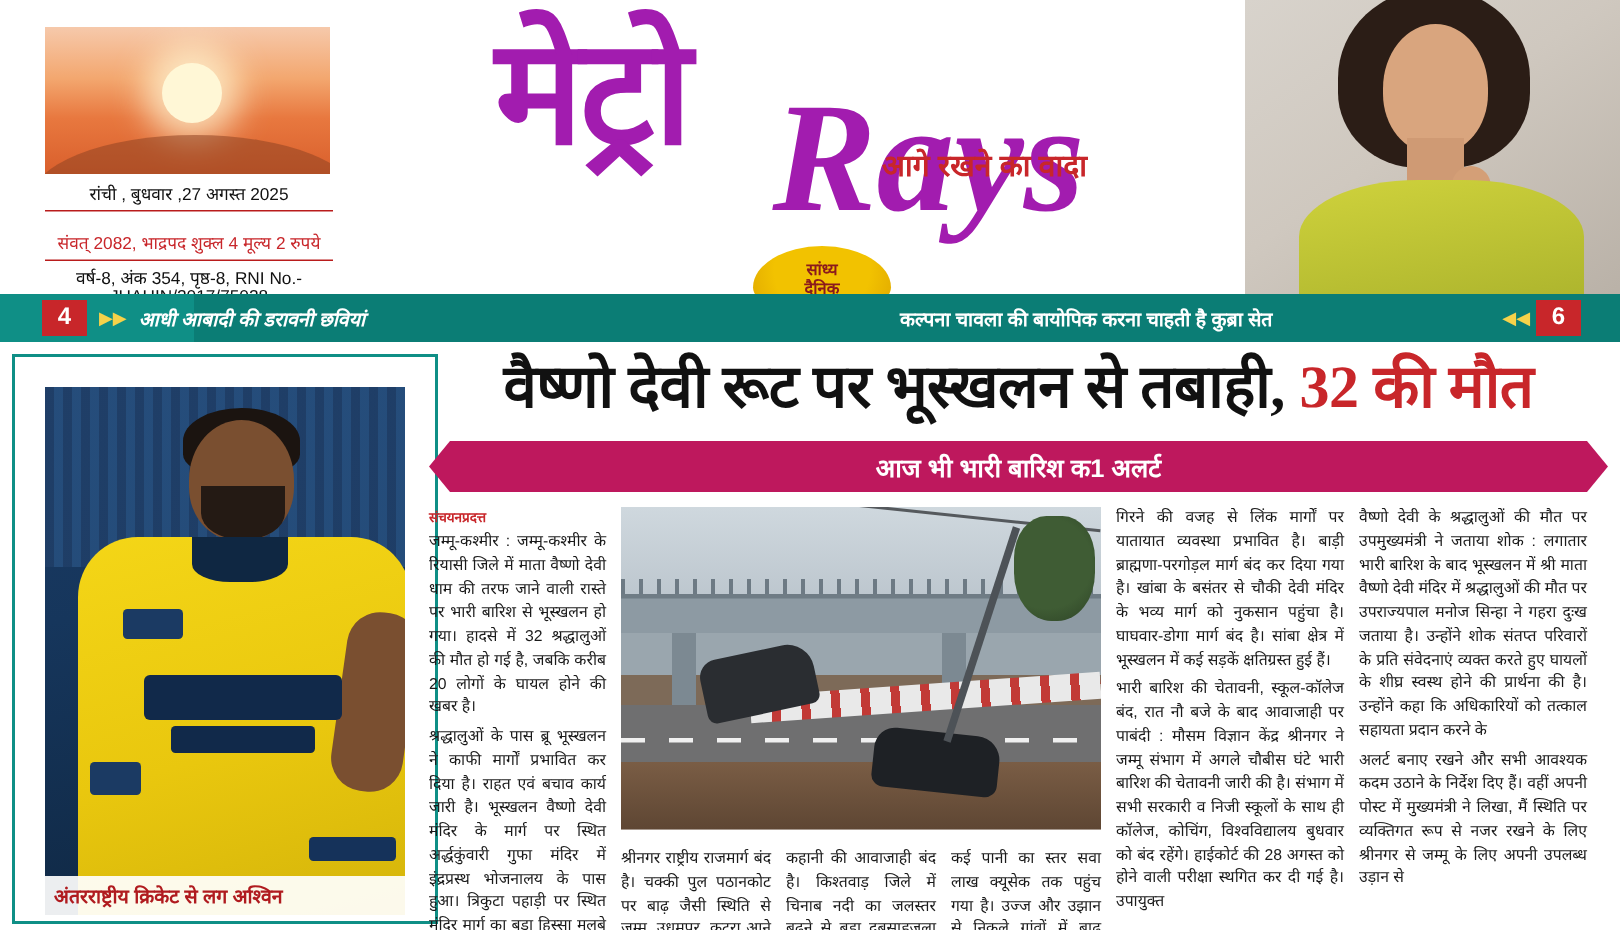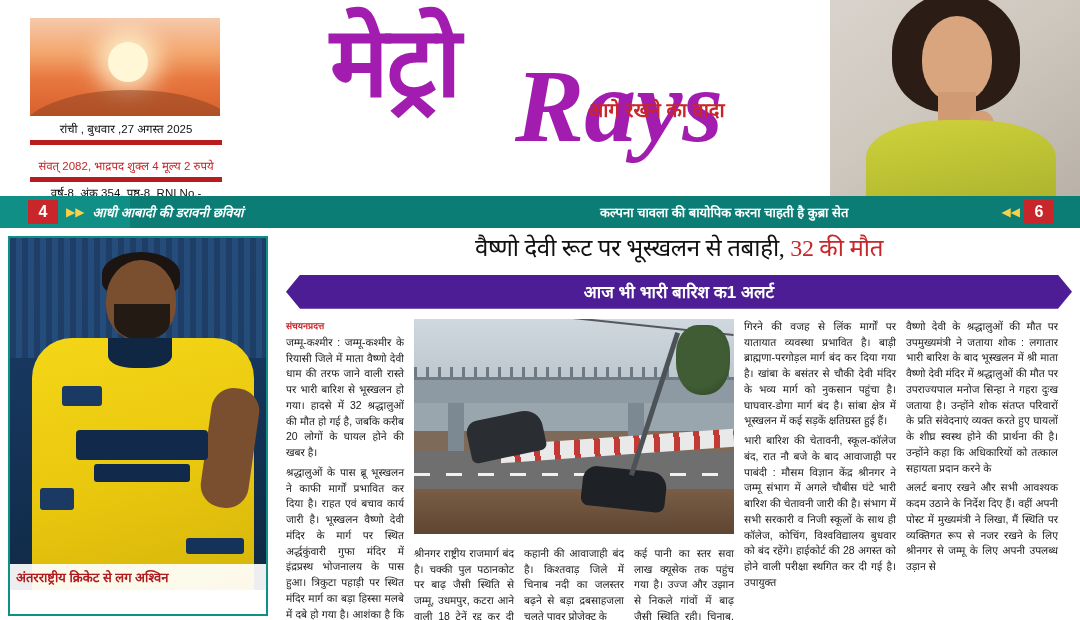--- a/index.html
+++ b/index.html
@@ -26,21 +26,21 @@
   .hill {
     position: absolute; bottom: -18px; left: -10px; width: 220px; height: 44px;
     background: #8f4423; border-radius: 50% 50% 0 0 / 100% 100% 0 0; opacity: .55;
   }
 
   .dateline-block {
     position: absolute; left: 30px; top: 118px; width: 192px;
   }
   .dateline-row {
     font-size: 11.5px; color: #111; padding: 3px 0 4px 0; text-align: center;
-    border-bottom: 5px solid #b91c1c;
+    border-bottom: 1px solid #b91c1c;
   }
   .dateline-row.red { color: #c8262a; margin-top: 10px; }
 
   
   .logo-wrap { position: absolute; left: 330px; top: 14px; width: 470px; height: 160px; }
   .logo-metro {
     position: absolute; left: 0; top: 0;
     font-family: "Liberation Serif", serif; font-weight: 700; font-size: 98px; line-height: 1;
     color: #a21caf; letter-spacing: -2px;
   }
@@ -104,22 +104,22 @@
     position: absolute; right: 26px; width: 30px; height: 24px; background: #c8262a;
     display: flex; align-items: center; justify-content: center; font-weight: 700; font-size: 16px;
   }
   .strip .arrows-right { position: absolute; right: 60px; color: #f5d24a; font-size: 12px; }
 
   
   .content { position: absolute; left: 0; top: 228px; width: 1080px; height: 392px; }
 
   
   .left-col {
-    position: absolute; left: 8px; top: 8px; width: 260px; height: 380px;
-    border: 2px solid #0f8f86; padding: 0;
+    position: absolute; left: 8px; top: 8px; width: 284px; height: 380px;
+    border: 2px solid #0f8f86; padding: 20px;
   }
   .player-photo {
     position: relative; width: 100%; height: 352px;
     background: linear-gradient(170deg, #1b3a63 0%, #16365c 40%, #0f2742 100%);
     overflow: hidden;
   }
   .pp-crowd {
     position: absolute; left: 0; top: 0; width: 100%; height: 120px;
     background: repeating-linear-gradient(90deg, #203f68 0 6px, #27507f 6px 12px);
     opacity: .85;
@@ -155,30 +155,30 @@
     background: #7a4f30; border-radius: 22px; transform: rotate(8deg);
   }
   .pp-caption {
     position: absolute; left: 0; bottom: 0; width: 100%; padding: 4px 6px;
     background: rgba(255,255,255,.92); color: #b01b1f; font-weight: 700; font-size: 13px;
   }
 
   
   .main-col { position: absolute; left: 286px; top: 6px; width: 786px; }
   .headline {
-    font-family: "Liberation Serif", serif; font-weight: 400; font-size: 24px; line-height: 1.2;
+    font-family: "Liberation Serif", serif; font-weight: 700; font-size: 40px; line-height: 1.2;
     color: #111; text-align: center; letter-spacing: -.3px;
   }
   .headline .red { color: #c8262a; }
 
   .subbar {
     margin-top: 12px; height: 34px; width: 786px; position: relative;
     display: flex; align-items: center; justify-content: center;
     color: #fff; font-size: 17px; font-weight: 700;
-    background: #4c1d95;
+    background: #be185d;
     clip-path: polygon(14px 0, 772px 0, 786px 17px, 772px 34px, 14px 34px, 0 17px);
   }
 
   .cols { margin-top: 10px; display: flex; gap: 10px; }
   .col-text { width: 118px; }
   .byline { color: #c8262a; font-size: 9px; font-weight: 700; margin-bottom: 3px; }
   .col-text p {
     font-size: 10.5px; line-height: 1.5; color: #1a1a1a; text-align: justify;
     margin-bottom: 4px;
   }
@@ -257,20 +257,24 @@
     <div class="dateline-block">
       <div class="dateline-row">रांची , बुधवार ,27 अगस्त 2025</div>
       <div class="dateline-row red">संवत् 2082, भाद्रपद शुक्ल 4   मूल्य 2 रुपये</div>
       <div class="dateline-row">वर्ष-8, अंक 354, पृष्ठ-8, RNI No.-JHAHIN/2017/75028</div>
     </div>
 
     <div class="logo-wrap">
       <div class="logo-metro">मेट्रो</div>
       <div class="logo-rays">Rays</div>
       <div class="logo-tag">आगे रखने का वादा</div>
+      <div class="seal">
+        <span>सांध्य</span>
+        <span>दैनिक</span>
+      </div>
     </div>
 
     <div class="model">
       <div class="hair"></div>
       <div class="face"></div>
       <div class="neck"></div>
       <div class="arm"></div>
       <div class="dress"></div>
     </div>
   </div>

